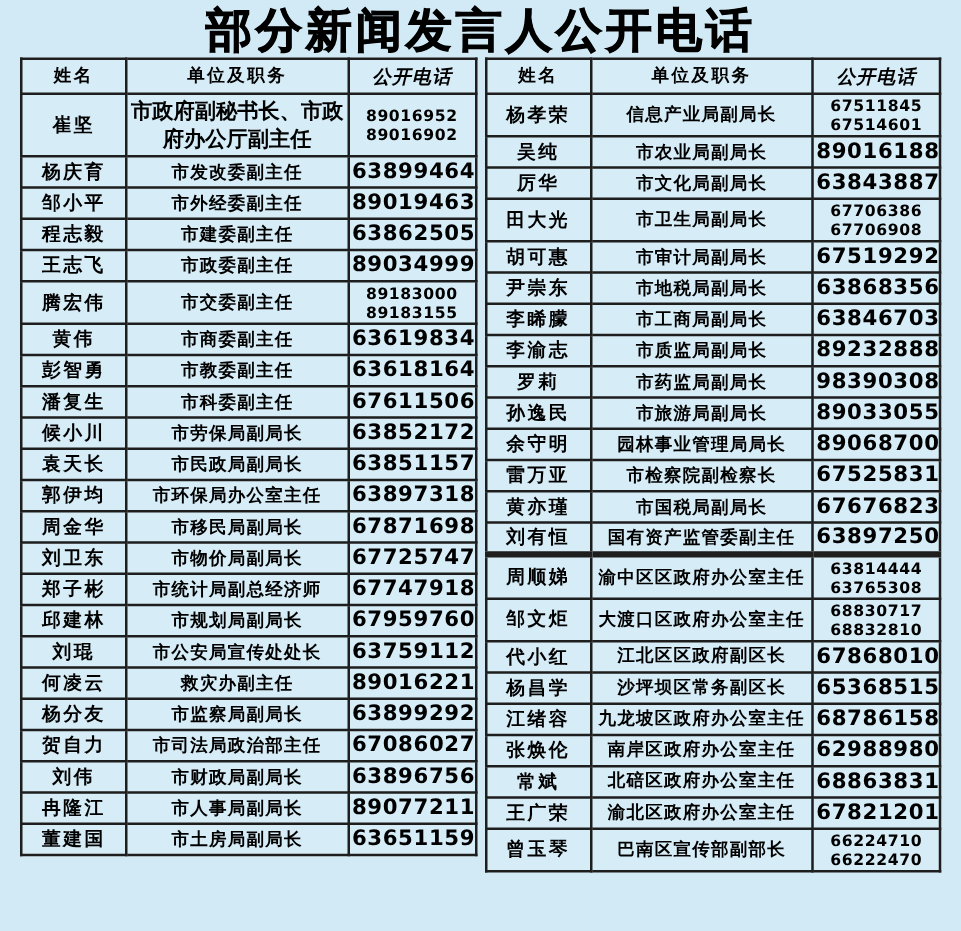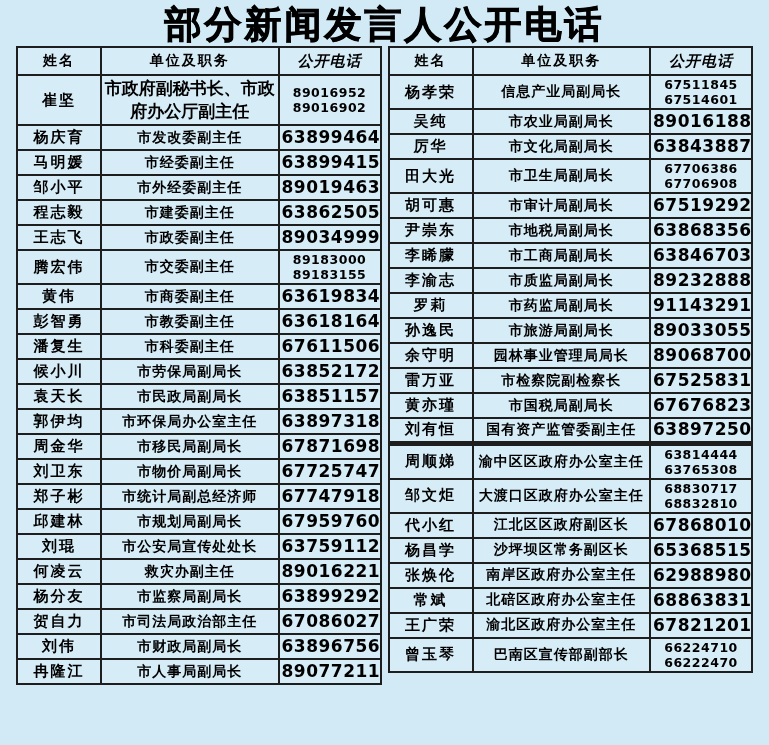--- a/index.html
+++ b/index.html
@@ -92,27 +92,20 @@
               </td>
             </tr>
             <tr class="row">
               <td class="name">杨庆育</td>
               <td class="unit">市发改委副主任</td>
               <td class="phone">
                 <div class="ph">63899464</div>
               </td>
             </tr>
             <tr class="row">
-              <td class="name">马明媛</td>
-              <td class="unit">市经委副主任</td>
-              <td class="phone">
-                <div class="ph">63899415</div>
-              </td>
-            </tr>
-            <tr class="row">
               <td class="name">邹小平</td>
               <td class="unit">市外经委副主任</td>
               <td class="phone">
                 <div class="ph">89019463</div>
               </td>
             </tr>
             <tr class="row">
               <td class="name">程志毅</td>
               <td class="unit">市建委副主任</td>
               <td class="phone">
@@ -237,20 +230,27 @@
               <td class="unit">市财政局副局长</td>
               <td class="phone">
                 <div class="ph">63896756</div>
               </td>
             </tr>
             <tr class="row">
               <td class="name">冉隆江</td>
               <td class="unit">市人事局副局长</td>
               <td class="phone">
                 <div class="ph">89077211</div>
+              </td>
+            </tr>
+            <tr class="row">
+              <td class="name">董建国</td>
+              <td class="unit">市土房局副局长</td>
+              <td class="phone">
+                <div class="ph">63651159</div>
               </td>
             </tr>
           </tbody>
         </table>
     </div>
     <div class="tbl-container">
       <table>
         <colgroup>
             <col class="c-name">
             <col class="c-unit">
@@ -319,21 +319,21 @@
               <td class="name">李渝志</td>
               <td class="unit">市质监局副局长</td>
               <td class="phone">
                 <div class="ph">89232888</div>
               </td>
             </tr>
             <tr class="row">
               <td class="name">罗莉</td>
               <td class="unit">市药监局副局长</td>
               <td class="phone">
-                <div class="ph">91143291</div>
+                <div class="ph">98390308</div>
               </td>
             </tr>
             <tr class="row">
               <td class="name">孙逸民</td>
               <td class="unit">市旅游局副局长</td>
               <td class="phone">
                 <div class="ph">89033055</div>
               </td>
             </tr>
             <tr class="row">
@@ -387,20 +387,27 @@
               <td class="unit">江北区区政府副区长</td>
               <td class="phone">
                 <div class="ph">67868010</div>
               </td>
             </tr>
             <tr class="row">
               <td class="name">杨昌学</td>
               <td class="unit">沙坪坝区常务副区长</td>
               <td class="phone">
                 <div class="ph">65368515</div>
+              </td>
+            </tr>
+            <tr class="row">
+              <td class="name">江绪容</td>
+              <td class="unit">九龙坡区政府办公室主任</td>
+              <td class="phone">
+                <div class="ph">68786158</div>
               </td>
             </tr>
             <tr class="row">
               <td class="name">张焕伦</td>
               <td class="unit">南岸区政府办公室主任</td>
               <td class="phone">
                 <div class="ph">62988980</div>
               </td>
             </tr>
             <tr class="row">

